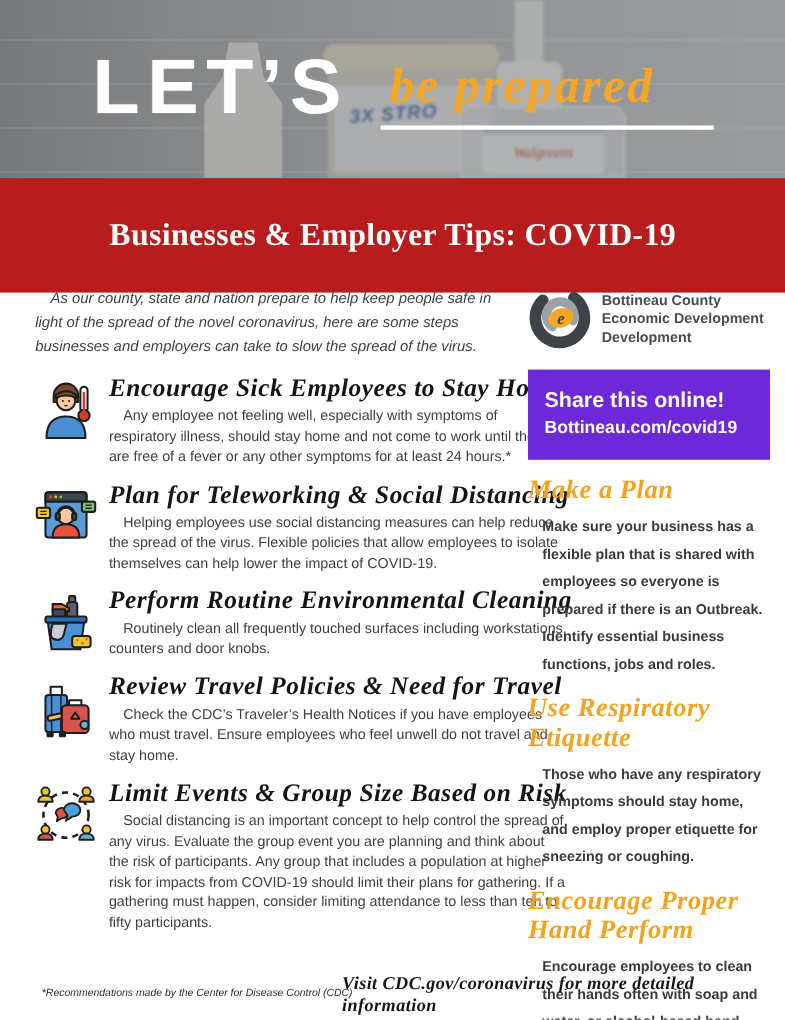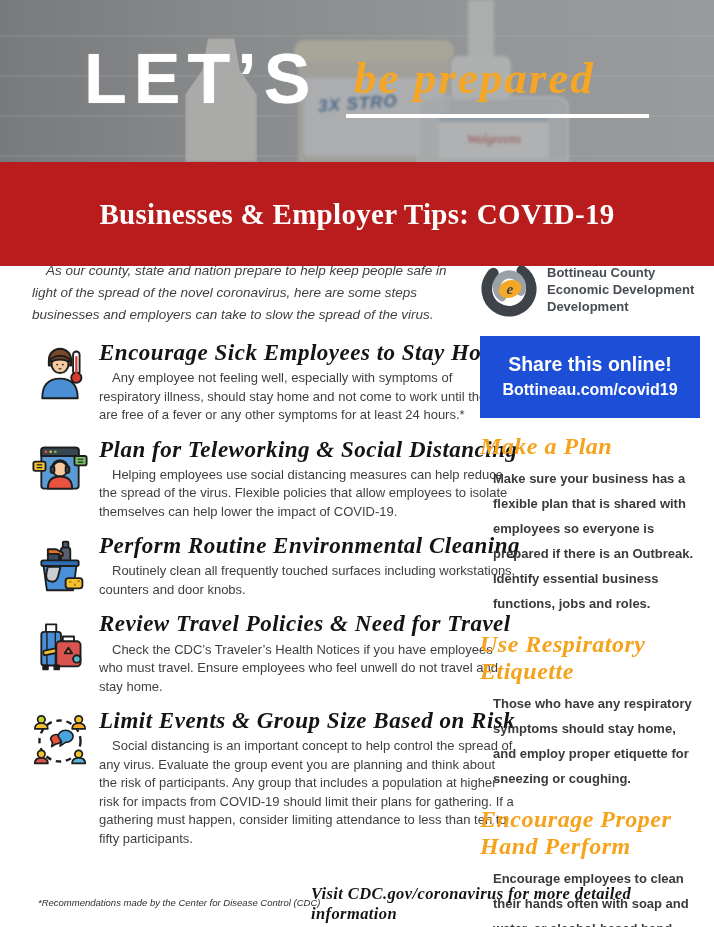--- a/index.html
+++ b/index.html
@@ -51,21 +51,21 @@
   .tip-text { flex:1; }
   .tip-heading { font-family:cursive; font-style:italic; font-size:23px; font-weight:600;
                  color:#141414; line-height:1.05; letter-spacing:.5px; white-space:nowrap; }
   .tip-body { margin-top:4px; font-size:13px; color:#3f3f3f; line-height:18.5px; text-indent:13px; }
 
   
   .sidebar { position:absolute; left:480px; top:260px; width:220px; }
   .logo-row { display:flex; align-items:center; gap:9px; }
   .logo-mark svg { width:58px; height:58px; display:block; }
   .logo-text { font-size:13px; font-weight:700; color:#474c52; line-height:17px; }
-  .share-box { margin-top:18px; background:#1d4ed8; padding:17px 15px 19px 15px; color:#ffffff;text-align:center; }
+  .share-box { margin-top:18px; background:#6d28d9; padding:17px 15px 19px 15px; color:#ffffff; }
   .share-line1 { font-weight:700; font-size:19.5px; }
   .share-line2 { font-weight:700; font-size:16px; margin-top:5px; }
   .side-section { margin-top:15px; }
   .side-heading { font-family:cursive; font-style:italic; font-size:24px; font-weight:700;
                   color:#f5a21c; line-height:1.1; letter-spacing:.5px; }
   .side-body { margin-top:7px; padding-left:13px; font-size:13px; font-weight:700;
                color:#3a3a3a; line-height:25px; }
 
   
   .foot-note { position:absolute; left:38px; top:897px; font-style:italic; font-size:9.5px; color:#2e2e2e; }

